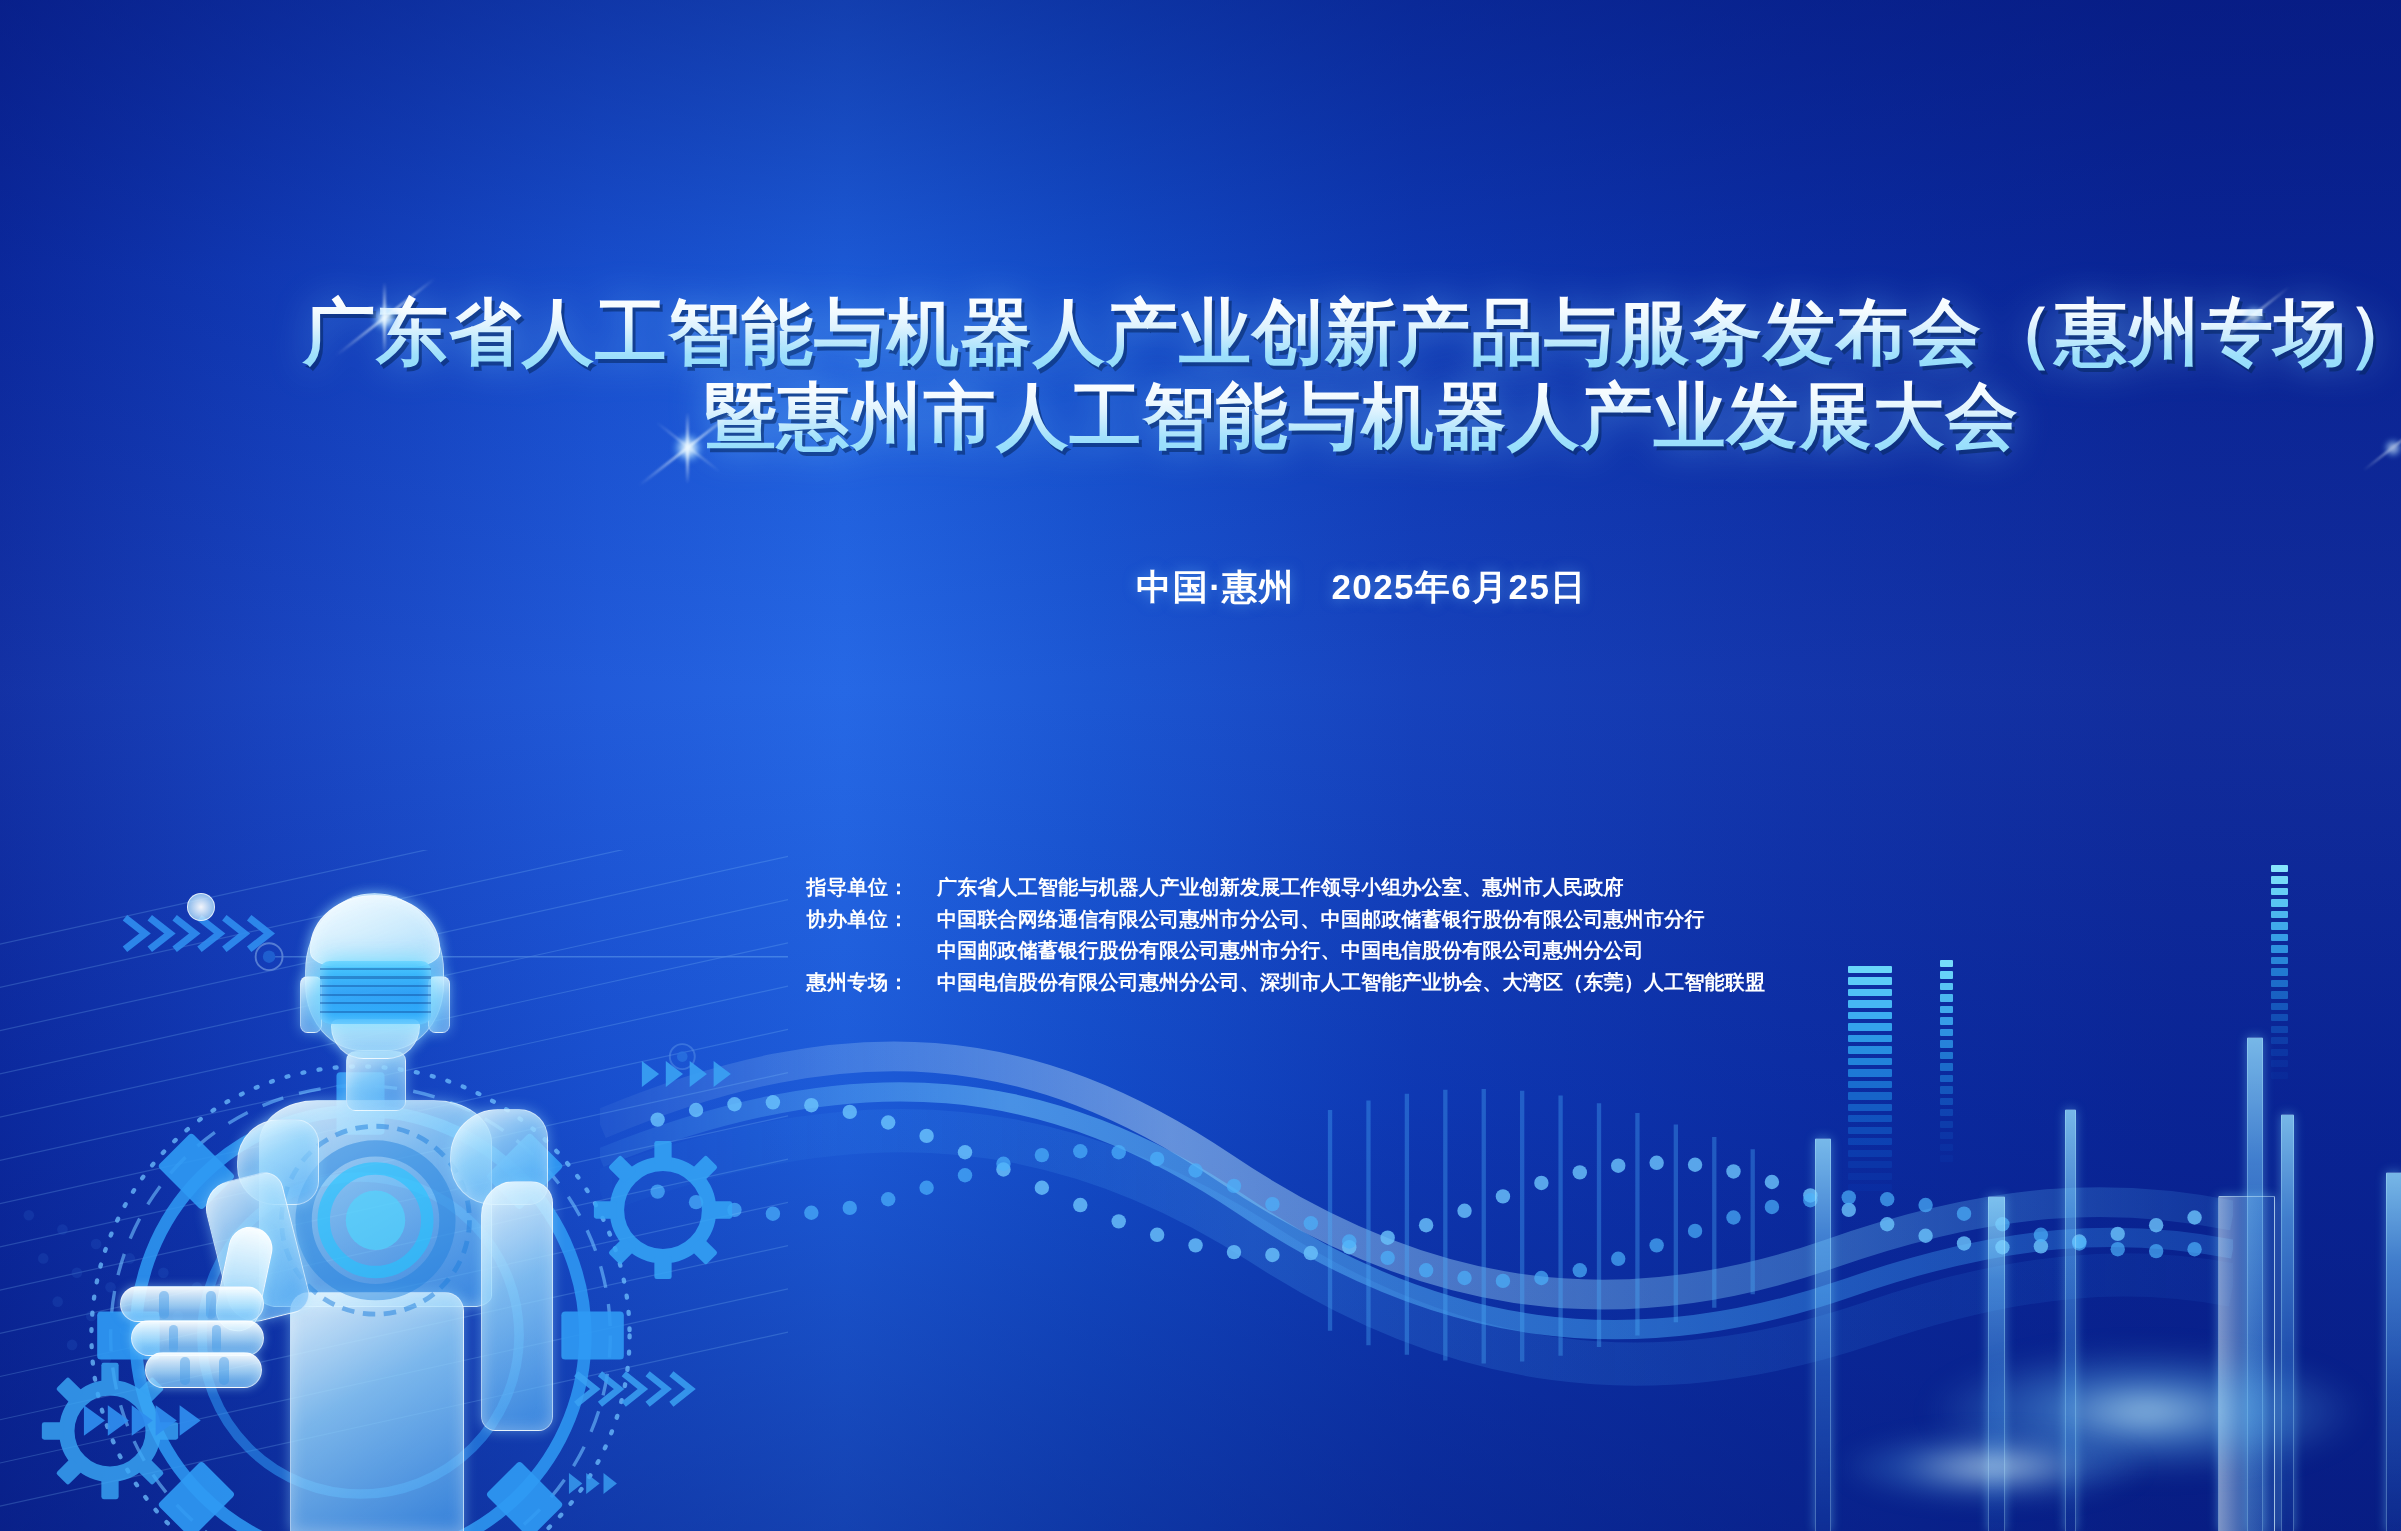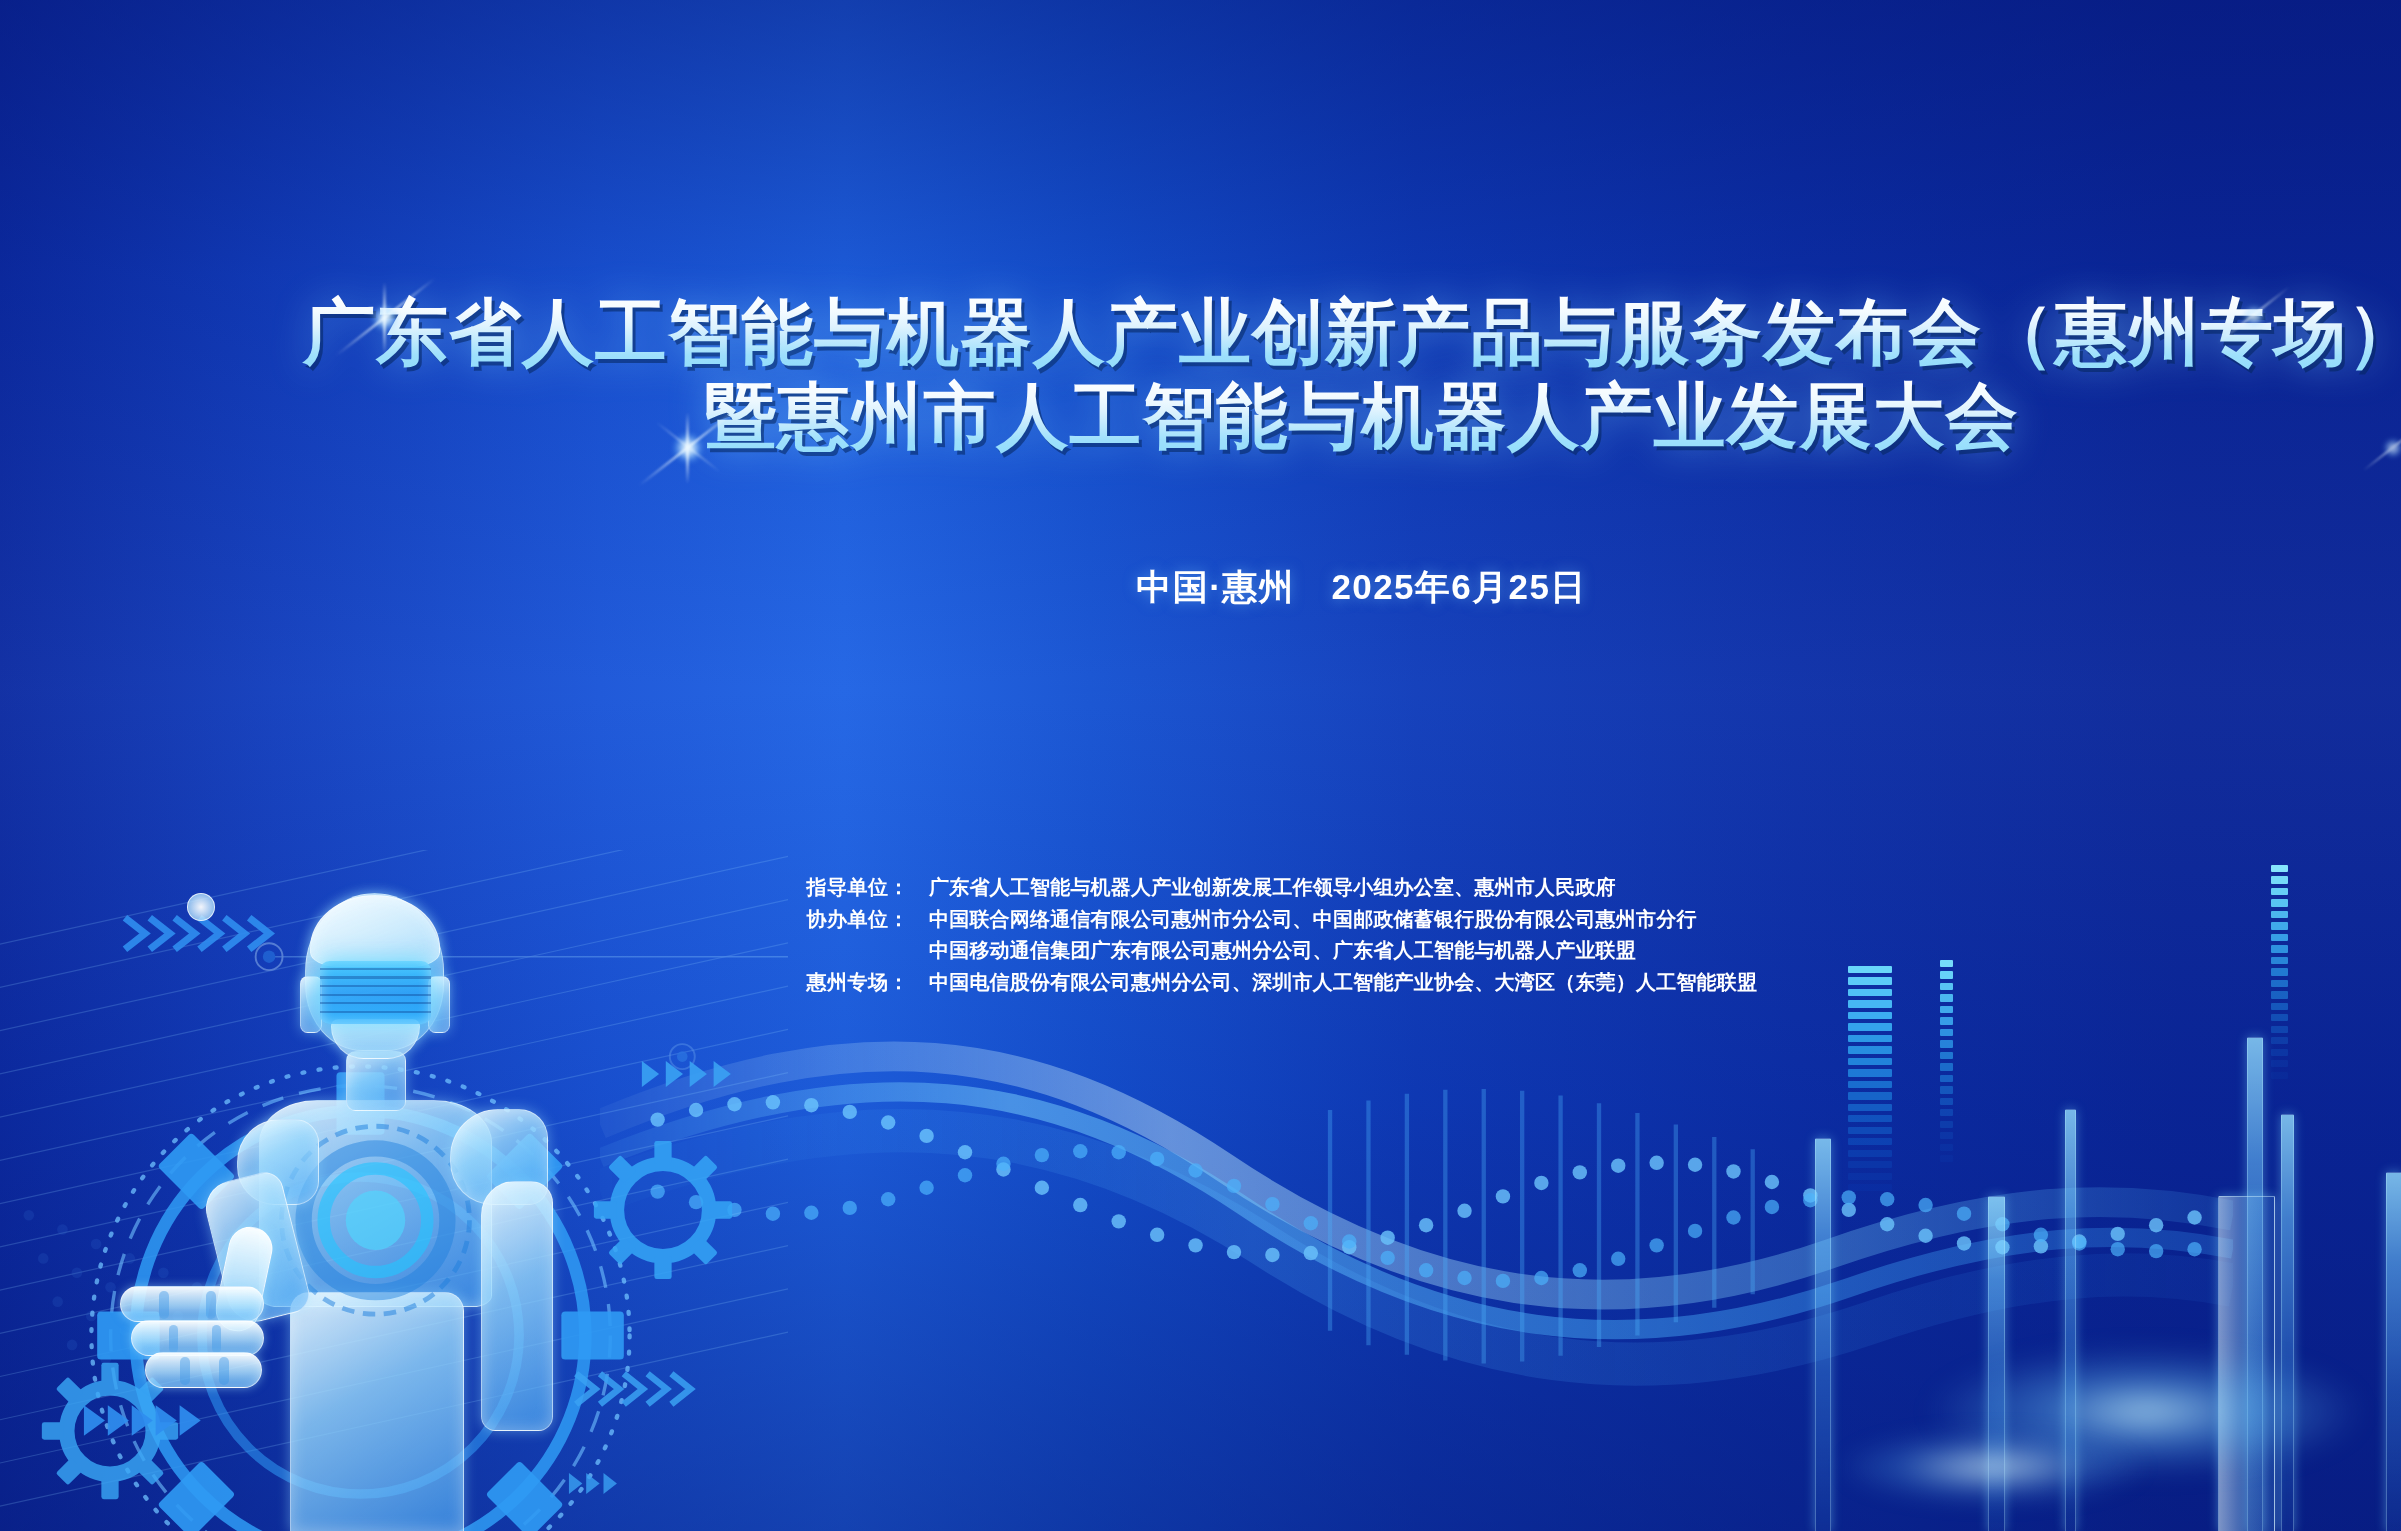--- a/index.html
+++ b/index.html
@@ -86,21 +86,21 @@
   #credits{
     position:absolute;left:783px;top:877px;z-index:45;
     color:#ffffff;font-size:20px;line-height:1.0;font-weight:bold;
   }
   .crow{display:flex;align-items:baseline;margin-bottom:11.5px;white-space:nowrap;}
   .crow:last-child{margin-bottom:0;}
   .clabel{
     width:126px;text-align:right;flex:0 0 126px;
     letter-spacing:0.5px;
   }
-  .cvalue{margin-left:20px;letter-spacing:0.2px;}
+  .cvalue{margin-left:28px;letter-spacing:0.2px;}
   .crow.cont .clabel{opacity:0;}
 
   
   #robotScene{position:absolute;left:0;bottom:0;width:788px;height:682px;z-index:20;}
 
   
   .streaks{position:absolute;inset:0;opacity:.42;}
 
   .gearRing{position:absolute;}
 
@@ -649,21 +649,21 @@
       <div class="crow">
         <span class="clabel">指导单位：</span>
         <span class="cvalue">广东省人工智能与机器人产业创新发展工作领导小组办公室、惠州市人民政府</span>
       </div>
       <div class="crow">
         <span class="clabel">协办单位：</span>
         <span class="cvalue">中国联合网络通信有限公司惠州市分公司、中国邮政储蓄银行股份有限公司惠州市分行</span>
       </div>
       <div class="crow cont">
         <span class="clabel">协办单位：</span>
-        <span class="cvalue">中国移动通信集团广东有限公司惠州分公司、广东省人工智能与机器人产业联盟</span>
+        <span class="cvalue">中国邮政储蓄银行股份有限公司惠州市分行、中国电信股份有限公司惠州分公司</span>
       </div>
       <div class="crow">
         <span class="clabel">惠州专场：</span>
         <span class="cvalue">中国电信股份有限公司惠州分公司、深圳市人工智能产业协会、大湾区（东莞）人工智能联盟</span>
       </div>
     </div>
 
 </div>
 
 

